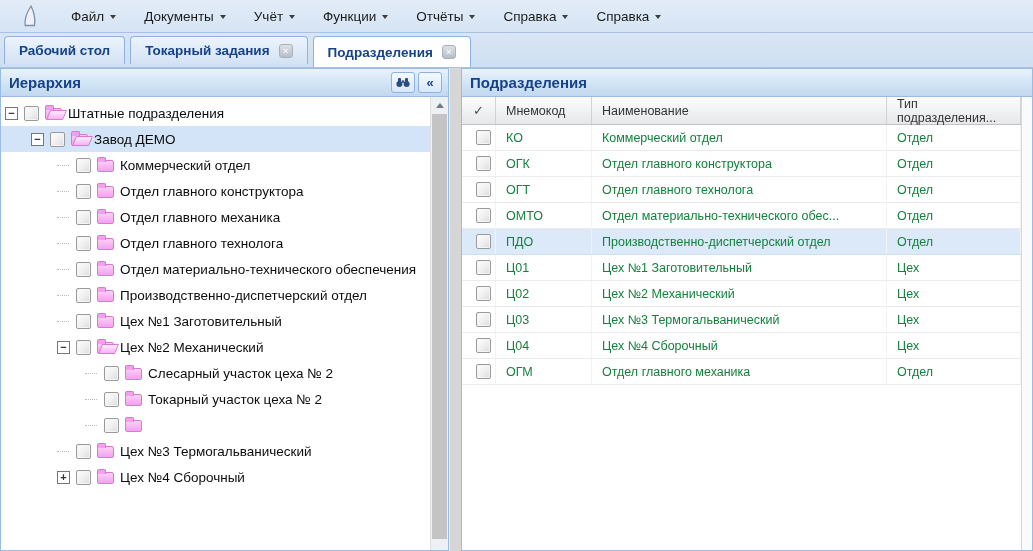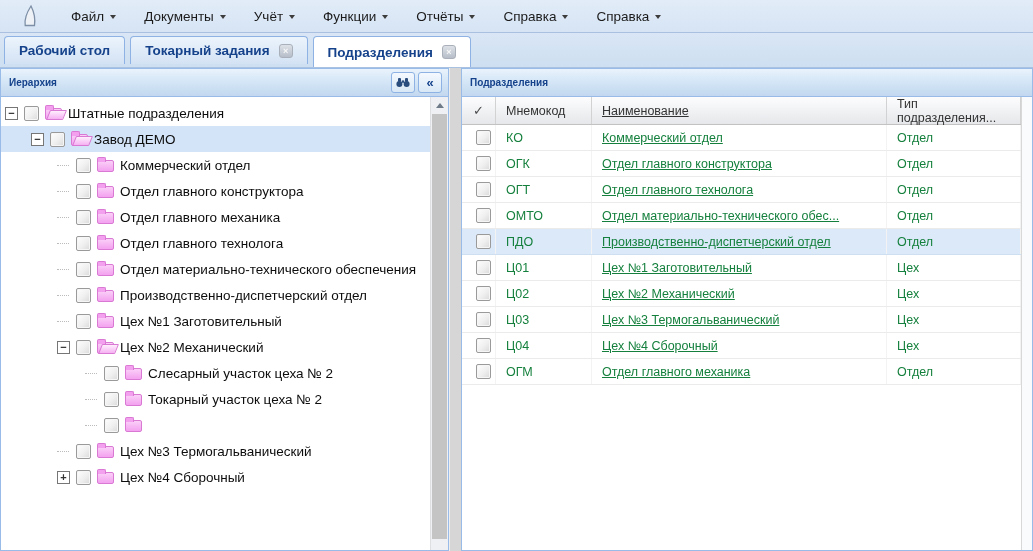--- a/index.html
+++ b/index.html
@@ -35,21 +35,21 @@
   .workspace { flex:1; display:flex; background:#d4d4d4; overflow:hidden; }
   .panel { background:#fff; border:1px solid #99bbe8; display:flex; flex-direction:column; overflow:hidden; }
   .panel.left  { width:449px; flex:0 0 449px; }
   .panel.right { flex:1; }
   .splitter { width:12px; flex:0 0 12px; background:#d6d6d6; border-left:1px solid #eee; cursor:col-resize; }
 
   .panel-header { height:28px; flex:0 0 28px; display:flex; align-items:center;
     padding:0 6px 0 8px;
     background:linear-gradient(#e9f3fc 0%, #d3e5f6 50%, #c3d8ef 100%);
     border-bottom:1px solid #99bbe8; }
-  .panel-title { color:#15428b; font-weight:bold; font-size:10px; flex:1; }
+  .panel-title { color:#15428b; font-weight:bold; font-size:15px; flex:1; }
   .hdr-btn { width:24px; height:21px; margin-left:3px; border:1px solid #8db2e3;
     border-radius:3px; background:linear-gradient(#f4f9fe,#d9e8f6);
     display:flex; align-items:center; justify-content:center;
     color:#15428b; font-weight:bold; font-size:13px; cursor:pointer; }
 
   
   .panel-body { flex:1; display:flex; overflow:hidden; }
   .tree { flex:1; padding-top:3px; overflow:hidden; }
   .tree-row { height:26px; display:flex; align-items:center; gap:6px; padding-right:4px;
     font-size:13.5px; color:#0d0d0d; white-space:nowrap; cursor:default; }
@@ -88,21 +88,21 @@
   .table { flex:1; display:flex; flex-direction:column; overflow:hidden; }
   .thead { height:28px; flex:0 0 28px; display:flex;
     background:linear-gradient(#fdfdfe,#e5e7ea); border-bottom:1px solid #c2c2c2;
     font-size:12.5px; color:#333; }
   .th { display:flex; align-items:center; padding-left:10px; border-right:1px solid #d2d2d2; cursor:pointer; }
   .trow { height:26px; flex:0 0 26px; display:flex; align-items:center;
     border-bottom:1px solid #ebebeb; font-size:12.5px; color:#15803d; cursor:default; }
   .trow.selected { background:#dbe9f9; border-bottom:1px solid #cfdfF2; }
   .col-cb   { width:34px;  flex:0 0 34px;  justify-content:center; padding-left:0; display:flex; align-items:center; }
   .col-code { width:96px;  flex:0 0 96px; }
-  .col-name { width:295px; flex:0 0 295px;text-decoration:underline; }
+  .col-name { width:295px; flex:0 0 295px; }
   .col-type { flex:1; }
   .td { display:flex; align-items:center; padding-left:10px; overflow:hidden;
     white-space:nowrap; text-overflow:ellipsis; border-right:1px solid #f3f3f3; height:100%; }
   .td.col-cb { border-right:1px solid #f3f3f3; }
   .check-glyph { color:#4c4c4c; font-size:13px; font-weight:bold; }
   .gutter { width:11px; flex:0 0 11px; background:#fafbfc; border-left:1px solid #d8d8d8; }
 </style>
 </head>
 <body>
 

